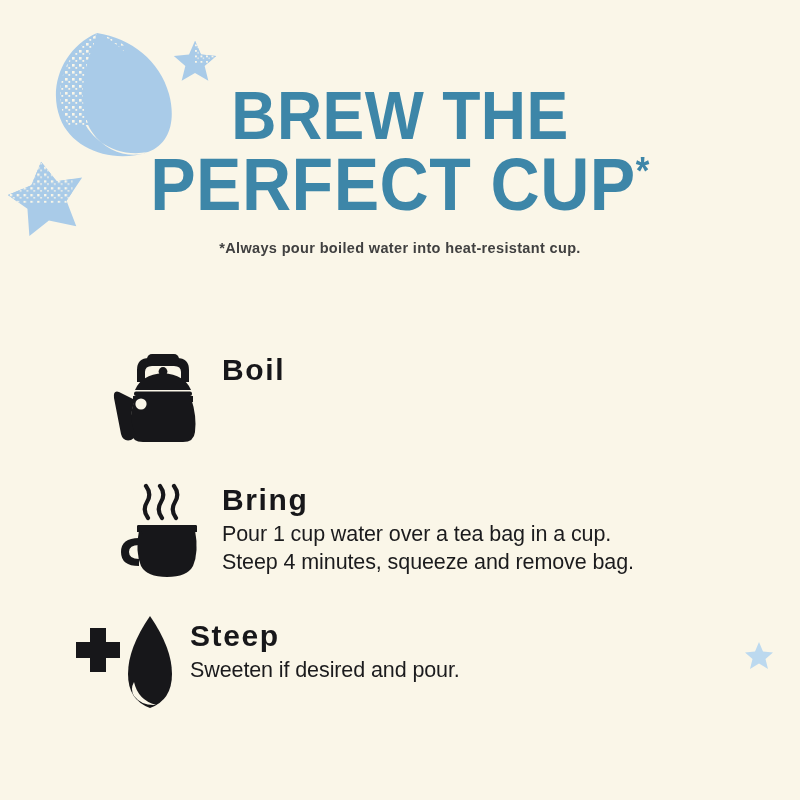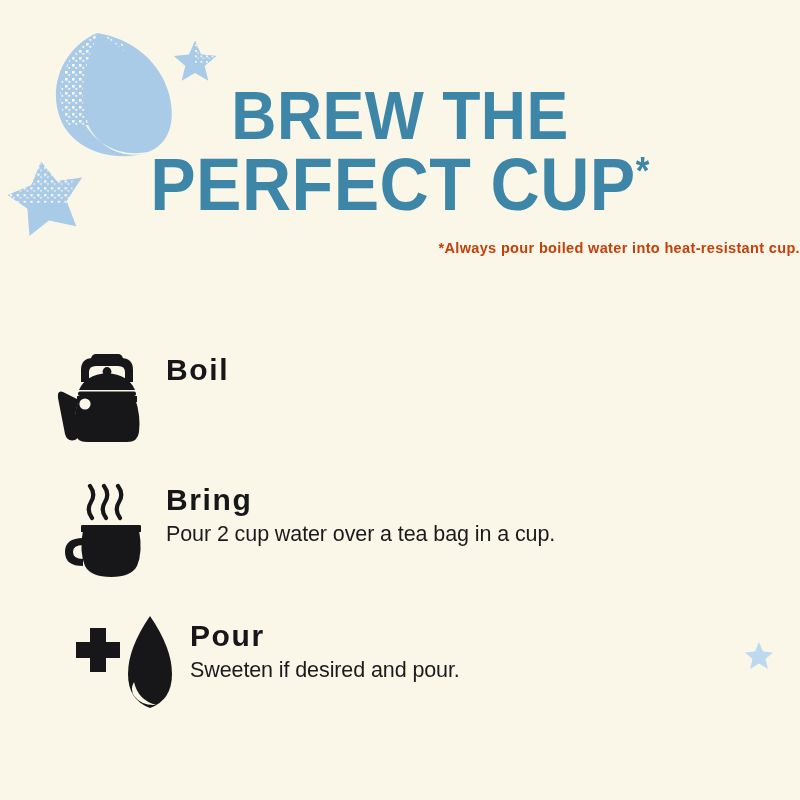--- a/index.html
+++ b/index.html
@@ -55,39 +55,38 @@
     font-size: 74px;
     margin-top: 4px;
   }
   .headline-star {
     font-size: 38px;
     vertical-align: super;
     line-height: 0;
     font-weight: bold;
   }
   .headline-note {
-    color: #c2410c;
+    color: #404040;
     font-size: 14.5px;
     font-weight: bold;
     letter-spacing: 0.35px;
     margin-top: 20px;
-    text-align: right;
   }
 
   
   .steps {
     position: absolute;
     left: 0;
     top: 348px;
     width: 800px;
   }
   .step {
     display: flex;
     align-items: flex-start;
-    padding-left: 48px;
+    padding-left: 104px;
     margin-bottom: 22px;
   }
   .step-icon {
     width: 118px;
     flex: 0 0 118px;
     display: flex;
     align-items: flex-start;
     justify-content: center;
   }
   .step-body {
@@ -225,35 +224,36 @@
           <path d="M26 48 L86 48 L86 54 L26 54 Z" fill="#17171a"></path>
 
           <path d="M28 52 Q24 74 30 88 Q36 99 56 99 Q76 99 82 88 Q88 74 84 52 Z" fill="#17171a"></path>
           <path d="M26 47 Q30 52 32 56 L80 56 Q82 52 86 47 Z" fill="#17171a"></path>
 
           <path d="M28 60 Q10 60 10 74 Q10 88 28 88 L28 81 Q18 81 18 74 Q18 67 28 67 Z" fill="#17171a"></path>
         </svg>
       </div>
       <div class="step-body">
         <div class="step-title">Bring</div>
-        <div class="step-line">Pour 2 cup water over a tea bag in a cup.</div>
+        <div class="step-line">Pour 1 cup water over a tea bag in a cup.</div>
+        <div class="step-line">Steep 4 minutes, squeeze and remove bag.</div>
       </div>
     </div>
 
     <div class="step step-enjoy">
       <div class="step-icon">
         <svg width="128" height="100" viewBox="0 0 128 100">
 
           <path d="M18 28 L32 28 L32 14 L48 14 L48 28 L62 28 L62 44 L48 44 L48 58 L32 58 L32 44 L18 44 Z" fill="#17171a"></path>
 
           <path d="M92 2 Q70 34 70 60 Q70 86 92 94 Q114 86 114 60 Q114 34 92 2 Z" fill="#17171a"></path>
 
           <path d="M76 68 Q80 86 98 91 Q84 92 76 82 Q72 75 76 68 Z" fill="#faf6e8"></path>
         </svg>
       </div>
       <div class="step-body">
-        <div class="step-title">Pour</div>
+        <div class="step-title">Steep</div>
         <div class="step-line">Sweeten if desired and pour.</div>
       </div>
     </div>
 
   </div>
 </div>
 
 </body></html>

